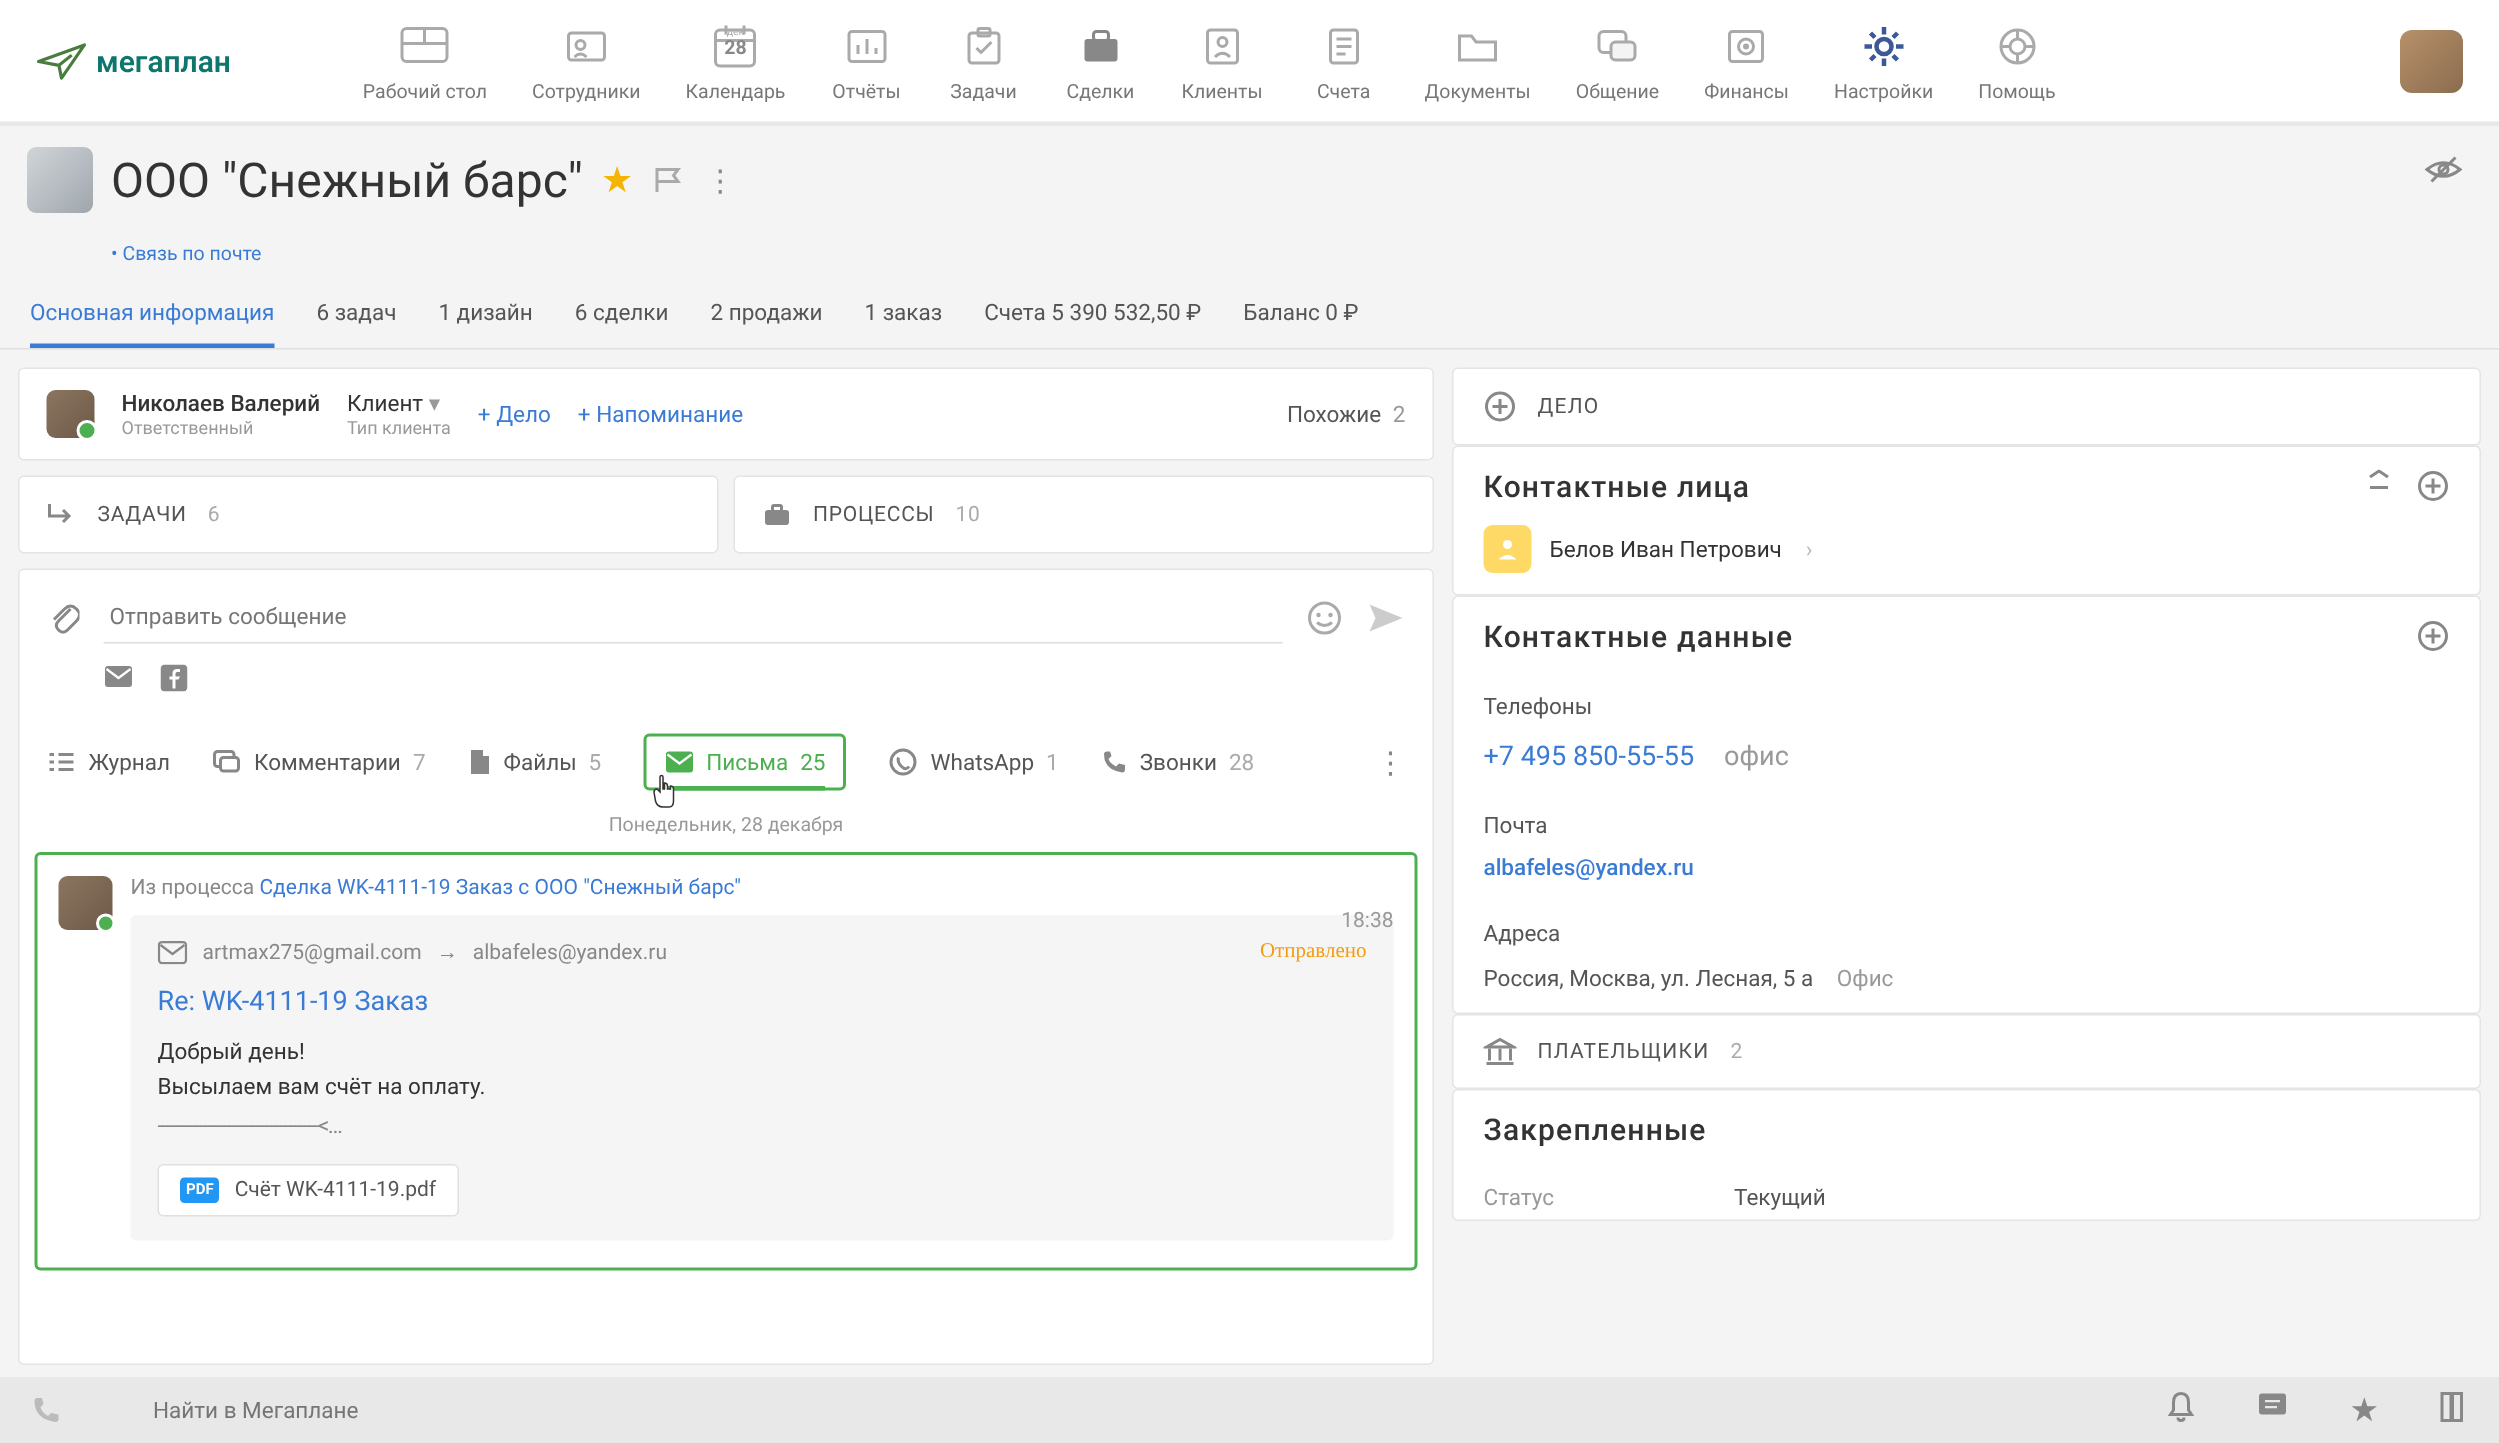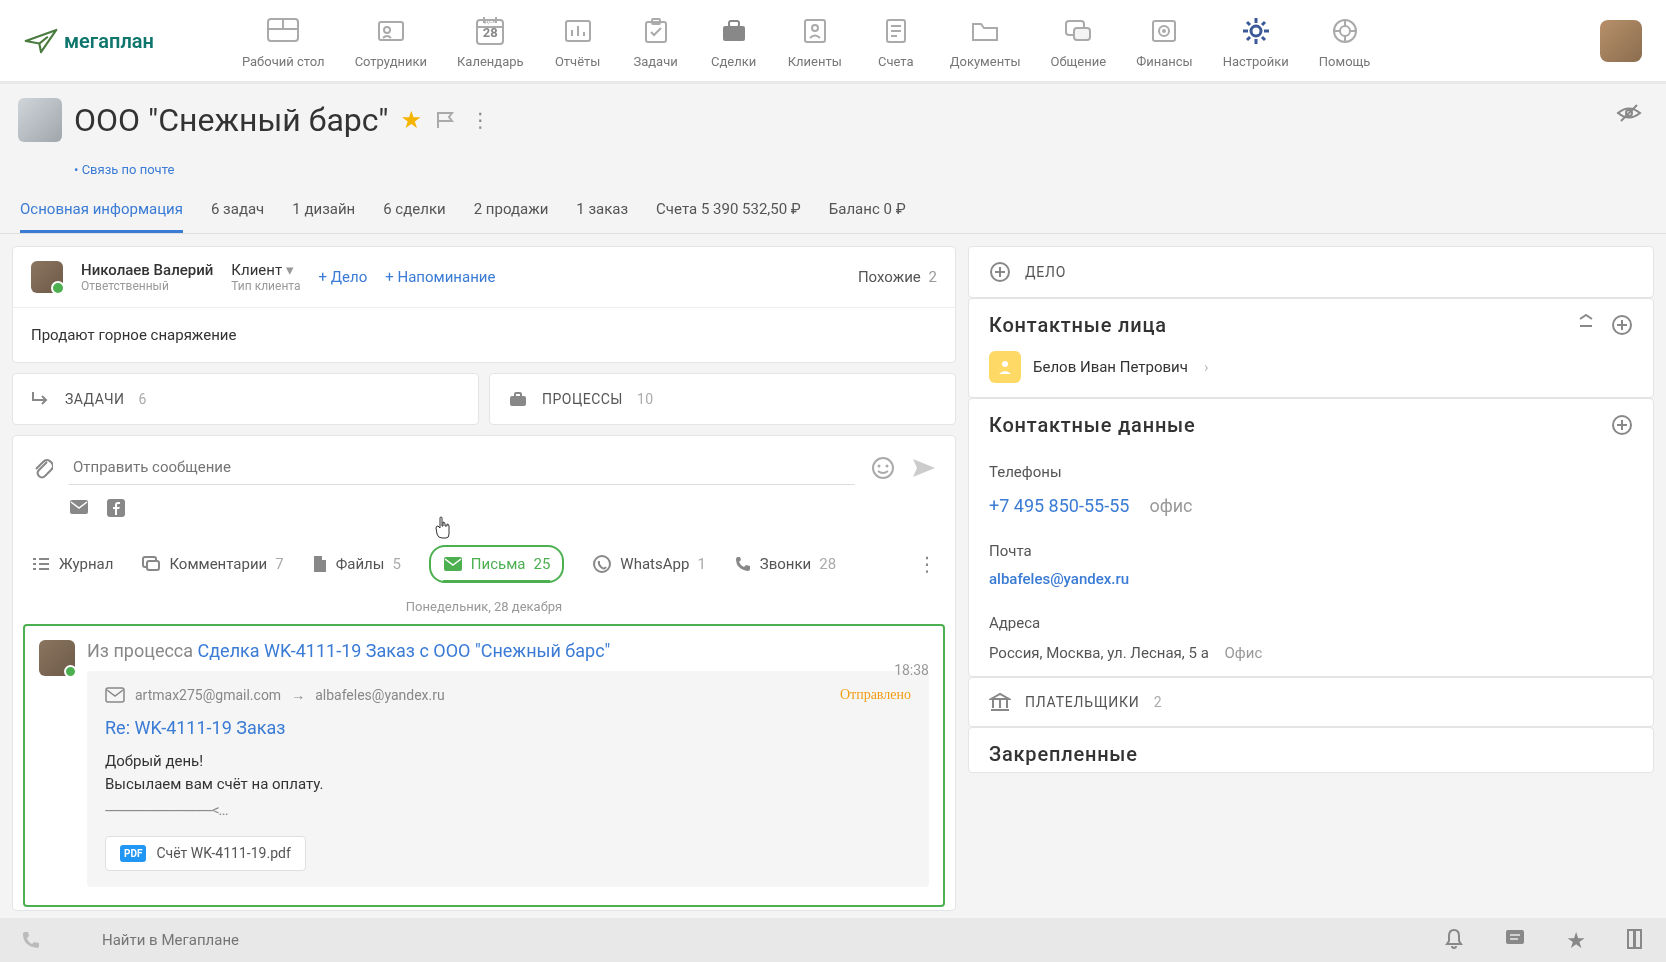--- a/index.html
+++ b/index.html
@@ -65,37 +65,37 @@
 .msg-input { flex: 1; border: none; border-bottom: 1px solid #ddd; padding: 8px 4px; font-size: 15px; color: #888; outline: none; }
 .emoji-icon, .send-icon { color: #aaa; font-size: 22px; cursor: pointer; }
 .send-icon { color: #bbb; }
 .channel-icons { display: flex; gap: 18px; margin-top: 14px; padding-left: 38px; }
 .channel-icons span { color: #888; font-size: 18px; cursor: pointer; }
 
 
 .filter-row { display: flex; align-items: center; gap: 28px; padding: 14px 18px 10px; }
 .filter-item { display: flex; align-items: center; gap: 8px; font-size: 15px; color: #555; cursor: pointer; }
 .filter-item .cnt { color: #aaa; }
-.filter-item.selected { border: 2px solid #4caf50; border-radius: 16px; padding: 8px 12px; color: #4caf50; position: relative; }
+.filter-item.selected { border: 2px solid #4caf50; border-radius: 4px; padding: 8px 12px; color: #4caf50; position: relative; }
 .filter-item.selected .fi-icon { color: #4caf50; }
 .filter-item.selected .cnt { color: #4caf50; }
 .filter-item.selected::after { content:""; position:absolute; bottom:-2px; left:12px; right:12px; height:3px; background:#4caf50; }
 .fi-icon { color: #888; }
 .filter-more { margin-left: auto; color: #888; font-size: 20px; cursor: pointer; }
 .cursor-hand { position: absolute; left: 432px; top: 516px; font-size: 18px; pointer-events: none; z-index: 50; }
 
 
 .date-div { text-align: center; font-size: 13px; color: #999; padding: 6px 0 10px; }
 
 
 .msg-item { border: 2px solid #4caf50; border-radius: 4px; margin: 0 10px 10px; padding: 14px 14px 18px; display: flex; gap: 12px; position: relative; }
 .msg-side-avatar { width: 36px; height: 36px; border-radius: 6px; background: linear-gradient(135deg,#8a7560,#6d5a47); position: relative; flex-shrink: 0; }
 .msg-side-avatar::after { content:""; position:absolute; bottom:-2px; right:-2px; width:9px; height:9px; background:#4caf50; border:2px solid #fff; border-radius:50%; }
 .msg-body { flex: 1; }
-.msg-process { font-size: 18px; color: #888; }
+.msg-process { font-size: 14px; color: #888; }
 .msg-process a { color: #3a7bd5; text-decoration: none; }
 .msg-time { position: absolute; right: 14px; top: 36px; font-size: 14px; color: #999; }
 .email-box { background: #f5f5f5; border-radius: 4px; padding: 16px 18px; margin-top: 10px; }
 .email-header { display: flex; align-items: center; gap: 10px; font-size: 14px; color: #888; }
 .email-status { margin-left: auto; color: #f39c12; font-family: Liberation Serif, serif; }
 .email-subject { color: #3a7bd5; font-size: 18px; margin-top: 14px; }
 .email-text { font-size: 15px; color: #333; margin-top: 12px; line-height: 1.5; }
 .email-sep { color: #888; letter-spacing: -1px; margin-top: 4px; }
 .attachment { display: inline-flex; align-items: center; gap: 10px; background: #fff; border: 1px solid #e0e0e0; border-radius: 4px; padding: 8px 14px; margin-top: 14px; font-size: 14px; color: #555; }
 .pdf-badge { background: #2196f3; color: #fff; font-size: 10px; font-weight: 700; padding: 3px 4px; border-radius: 3px; }
@@ -330,21 +330,20 @@
           <div class="client-type-label"><span>Клиент</span> <span style="color:#999">▾</span></div>
           <div class="client-type-sub">Тип клиента</div>
         </div>
         <span class="link-btn">+ Дело</span>
         <span class="link-btn">+ Напоминание</span>
         <div class="similar">
           <span>Похожие</span>
           <span class="count">2</span>
         </div>
       </div>
-      <div class="description">Продают горное снаряжение</div>
     </div>
 
     <div class="split-row">
       <div class="card split-card">
         <span>
             <svg width="20" height="18" viewBox="0 0 20 18">
               <path d="M2 2 L2 10 L14 10 M11 6 L15 10 L11 14" fill="none" stroke="#888" stroke-width="2"></path>
             </svg>
           </span>
         <span>ЗАДАЧИ</span>
@@ -589,20 +588,24 @@
           </span>
         <span>ПЛАТЕЛЬЩИКИ</span>
         <span class="cnt">2</span>
       </div>
     </div>
 
     <div class="card side-widget" style="padding-bottom:6px">
       <div class="side-header">
         <span class="side-title">Закрепленные</span>
       </div>
+      <div class="status-row" style="margin-top:24px">
+        <span>Статус</span>
+        <span class="sval">Текущий</span>
+      </div>
     </div>
   </div>
 </div>
 
 <div class="cursor-hand">
     <svg width="20" height="24" viewBox="0 0 20 24">
       <path d="M8 2 L8 12 L6 10 Q4 10 4 12 L5 18 Q6 22 10 22 L14 22 Q17 22 17 18 L17 10 Q17 8 15 8 L15 10 L13 10 L13 8 Q13 6 11 6 L11 10 L10 10 L10 2 Q10 1 9 1 Q8 1 8 2 Z" fill="#fff" stroke="#333" stroke-width="1"></path>
     </svg>
   </div>
 

